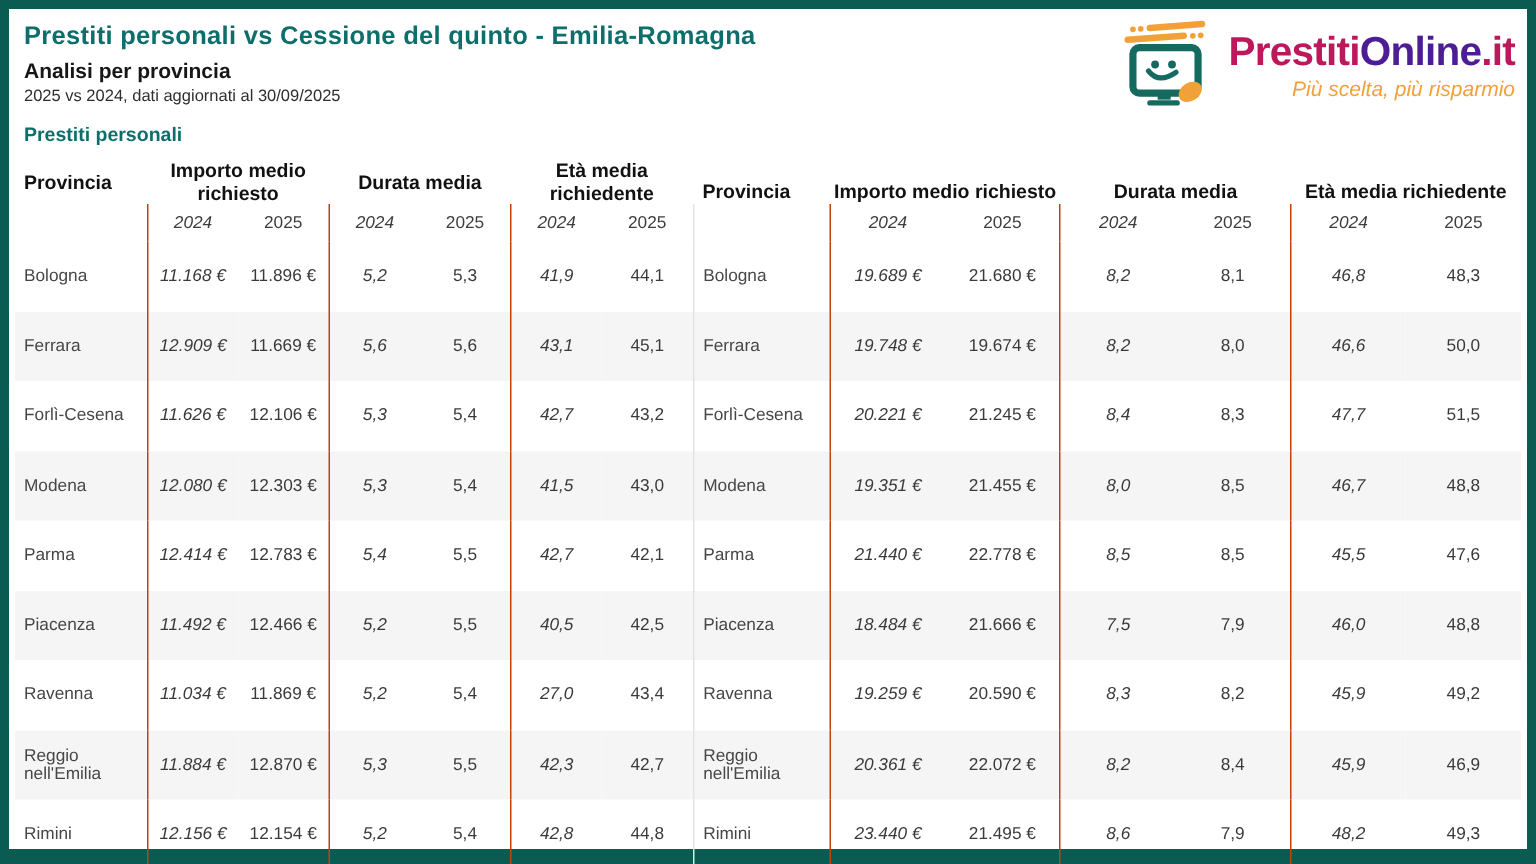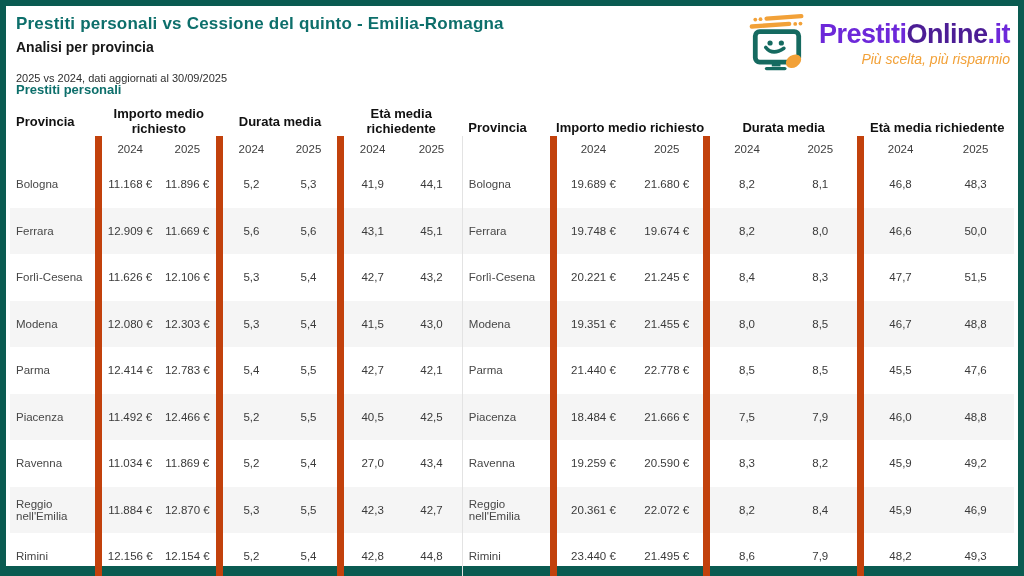--- a/index.html
+++ b/index.html
@@ -4,27 +4,27 @@
 <style>
   * { margin:0; padding:0; box-sizing:border-box; }
   html,body { width:1024px; height:576px; overflow:hidden; }
   body { font-family:"Liberation Sans", sans-serif; background:#0a5b51; position:relative; }
   .content { position:absolute; top:6px; left:6px; right:6px; bottom:10px; background:#ffffff; }
 
   
   .header-text { position:absolute; top:8px; left:10px; }
   .page-title { font-size:17px; font-weight:bold; color:#0d6f6b; letter-spacing:0.2px; }
   .page-subtitle { font-size:14px; font-weight:bold; color:#171717; margin-top:5px; }
-  .date-note { font-size:11px; color:#2e2e2e; margin-top:17px; }
+  .date-note { font-size:11px; color:#2e2e2e; margin-top:3px; }
 
   
   .logo { position:absolute; top:4px; right:8px; display:flex; align-items:center; gap:9px; }
   .mascot { width:66px; height:66px; }
   .brand { font-size:27px; font-weight:bold; letter-spacing:-0.5px; white-space:nowrap; }
-  .brand .teal { color:#6d28d9; }
+  .brand .teal { color:#be185d; }
   .brand .orange { color:#4c1d95; }
   .tagline { font-family:Liberation Sans, sans-serif; font-style:italic; font-size:14px; color:#f2a138; text-align:right; margin-top:1px; }
 
   
   .tables { position:absolute; top:72px; left:4px; right:4px; display:flex;align-items:flex-end; }
   .tbl-section { }
   .tbl-left { width:45%; }
   .tbl-right { width:55%; }
   .section-title { font-size:13px; font-weight:bold; color:#0d6f6b; margin:4px 0 9px 6px; }
 
@@ -37,21 +37,21 @@
   thead th { font-size:13px; color:#111; font-weight:bold; }
   tr.grp th { height:18px; vertical-align:middle; text-align:center; }
   tr.grp th.prov { text-align:left; padding-left:6px; }
   tr.yrs th { height:25px; font-weight:normal; color:#3d3d3d; text-align:center; vertical-align:middle; font-size:11.5px; }
 
   tbody td { height:46.5px; font-size:11.5px; color:#3a3a3a; vertical-align:middle; }
   tbody td.prov { text-align:left; padding-left:6px; color:#474747; }
   tbody td.num { text-align:center; }
   tbody tr:nth-child(even) { background:#f5f5f5; }
 
-  .div-l { border-left:7px solid #c2410c; }
+  .div-l { border-left:1px solid #c2410c;font-style:italic; }
   .tbl-right tbody td.prov, .tbl-right th.prov-sub { border-left:1px solid #e3e3e3; }
 </style>
 </head>
 <body>
 
 <div class="content">
 
   <div class="header-text">
     <div class="page-title">Prestiti personali vs Cessione del quinto - Emilia-Romagna</div>
     <div class="page-subtitle">Analisi per provincia</div>

